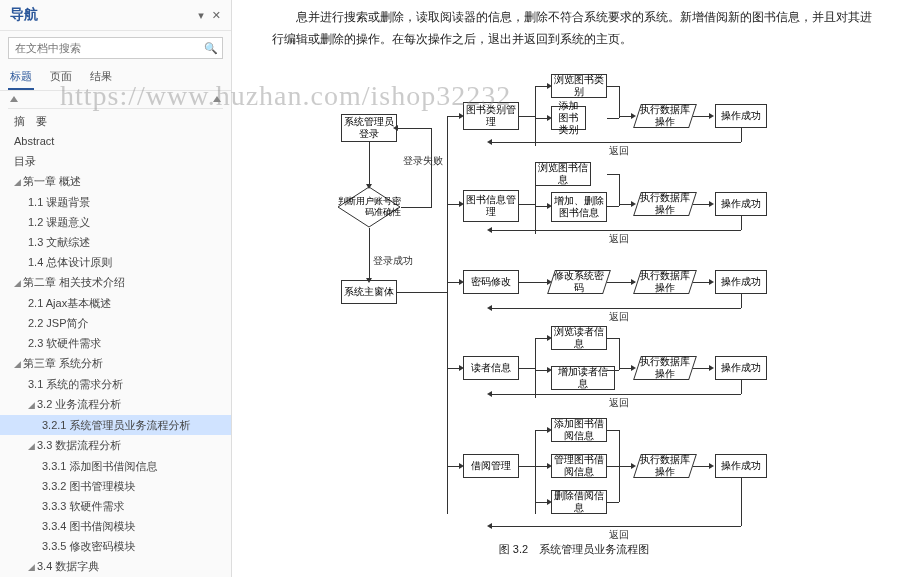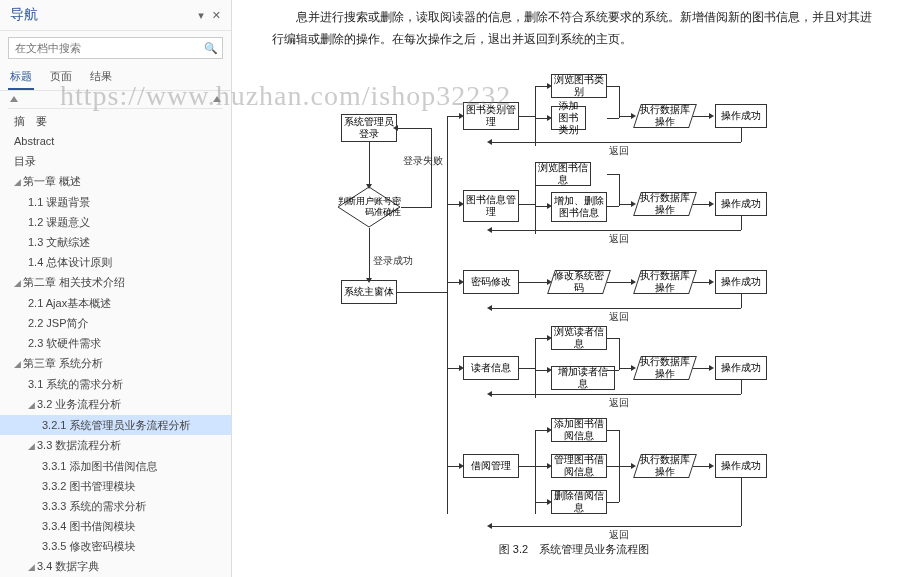--- a/index.html
+++ b/index.html
@@ -1,19 +1,19 @@
 <!DOCTYPE html>
 <html><head>
 <meta charset="utf-8">
 <style>
 *{box-sizing:border-box;margin:0;padding:0;font-family:"Microsoft YaHei","SimSun",sans-serif}
 body{width:900px;height:577px;overflow:hidden;background:#fff;display:flex;position:relative}
 .nav-panel{width:232px;height:100%;border-right:1px solid #ddd;background:#fafafa;display:flex;flex-direction:column}
 .nav-hdr{display:flex;align-items:center;padding:6px 10px;border-bottom:1px solid #e5e5e5}
-.nav-title{color:#2b579a;font-size:14px;font-weight:400}
+.nav-title{color:#2b579a;font-size:14px;font-weight:700}
 .nav-sp{flex:1}
 .nav-ico{color:#666;font-size:11px;cursor:pointer;margin-left:8px}
 .search-wrap{padding:6px 8px}
 .search-box{display:flex;border:1px solid #ccc;background:#fff;height:22px}
 .search-in{flex:1;border:none;outline:none;font-size:11px;padding:0 6px;color:#444}
 .search-btn{width:22px;display:flex;align-items:center;justify-content:center;color:#2b579a;font-size:11px;cursor:pointer}
 .tabs{display:flex;padding:0 8px;border-bottom:1px solid #e5e5e5;gap:14px;font-size:11px}
 .tab{padding:4px 2px;color:#555;cursor:pointer}
 .tab.act{color:#2b579a;border-bottom:2px solid #2b579a}
 .ruler{height:16px;border-bottom:1px solid #e5e5e5;position:relative;margin:2px 8px 0}
@@ -84,21 +84,21 @@
     <div class="tree-item lv2">2.1 Ajax基本概述</div>
     <div class="tree-item lv2">2.2 JSP简介</div>
     <div class="tree-item lv2">2.3 软硬件需求</div>
     <div class="tree-item lv1"><span class="caret">◢</span><span>第三章 系统分析</span></div>
     <div class="tree-item lv2">3.1 系统的需求分析</div>
     <div class="tree-item lv2"><span class="caret">◢</span><span>3.2 业务流程分析</span></div>
     <div class="tree-item lv3 sel">3.2.1 系统管理员业务流程分析</div>
     <div class="tree-item lv2"><span class="caret">◢</span><span>3.3 数据流程分析</span></div>
     <div class="tree-item lv3">3.3.1 添加图书借阅信息</div>
     <div class="tree-item lv3">3.3.2 图书管理模块</div>
-    <div class="tree-item lv3">3.3.3 系统的需求分析</div>
+    <div class="tree-item lv3">3.3.3 软硬件需求</div>
     <div class="tree-item lv3">3.3.4 图书借阅模块</div>
     <div class="tree-item lv3">3.3.5 修改密码模块</div>
     <div class="tree-item lv2"><span class="caret">◢</span><span>3.4 数据字典</span></div>
 
   </div>
 </div>
 
 <div class="doc">
   <p class="doc-text">息并进行搜索或删除，读取阅读器的信息，删除不符合系统要求的系统。新增借阅新的图书信息，并且对其进行编辑或删除的操作。在每次操作之后，退出并返回到系统的主页。</p>
 

